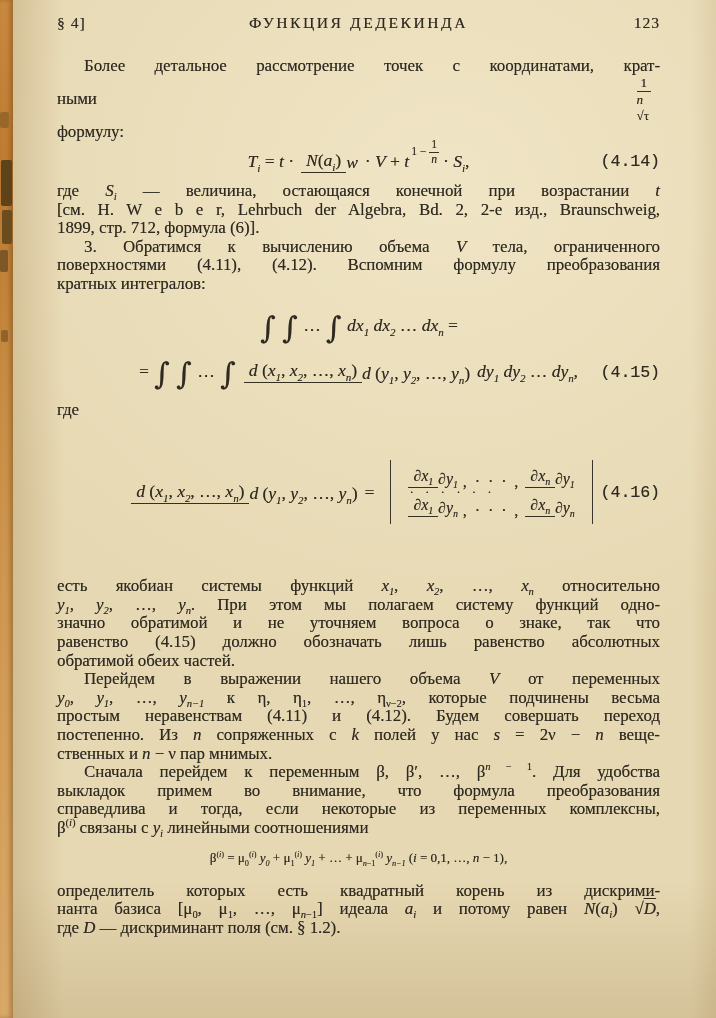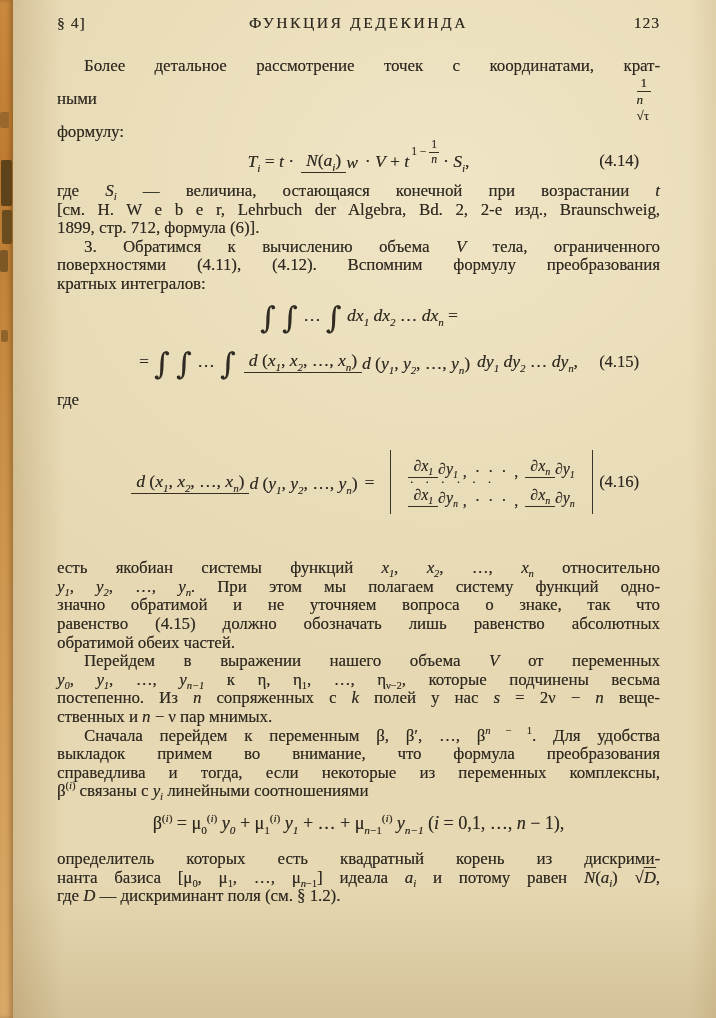--- a/index.html
+++ b/index.html
@@ -27,21 +27,21 @@
   .hdr-title{flex:1;text-align:center;letter-spacing:2.6px;}
   .hdr-page{width:92px;text-align:right;letter-spacing:1px;}
   .line{font-size:16.8px;line-height:18.6px;}
   .jline{text-align:justify;text-align-last:justify;-moz-text-align-last:justify;}
   .ind{text-indent:27px;}
   sub,sup{line-height:0;font-size:.62em;}
   i{font-style:italic;}
   .ov{font-style:italic;text-decoration:overline;}
   .int{font-size:30px;line-height:0;vertical-align:-7px;font-style:italic;margin:0 1px;font-family:"DejaVu Serif",serif;}
   .eq{position:relative;display:flex;justify-content:center;align-items:center;font-size:17.5px;}
-  .eq-tag{position:absolute;right:21px;top:50%;transform:translateY(-50%);font-size:16.5px;}
+  .eq-tag{position:absolute;right:0;top:50%;transform:translateY(-50%);font-size:16.5px;font-family:Liberation Mono, monospace;}
   .frac{display:inline-flex;flex-direction:row;vertical-align:middle;text-align:center;margin:0 7px;line-height:1.15;align-items:center;}
   .frac .fn{border-bottom:1.3px solid #35301f;padding:0 5px 2px;}
   .frac .fd{padding-top:2px;}
   .supstack{display:inline-flex;align-items:center;gap:3px;font-size:11.5px;transform:translateY(-9px);margin-left:2px;line-height:1;}
   .mini-frac{display:inline-flex;flex-direction:column;text-align:center;line-height:1;}
   .mini-frac .mfn{border-bottom:1px solid #35301f;padding:0 2px 1px;}
   .mini-frac .mfd{padding-top:1px;font-style:italic;}
   .frac-tau{display:inline-flex;flex-direction:column;vertical-align:middle;text-align:center;
             font-size:13px;line-height:1.1;margin:0 9px;}
   .frac-tau .ft-num{border-bottom:1px solid #35301f;padding:0 4px 1px;}
@@ -111,21 +111,21 @@
       <div class="line jline">[см. H. W e b e r, Lehrbuch der Algebra, Bd. 2,  2-е изд.,  Braunschweig,</div>
       <div class="line">1899,  стр.  712,  формула  (6)].</div>
     </div>
 
     <div>
       <div class="line jline ind">3. Обратимся к вычислению объема <i>V</i> тела,  ограниченного</div>
       <div class="line jline">поверхностями (4.11), (4.12). Вспомним формулу преобразования</div>
       <div class="line">кратных интегралов:</div>
     </div>
 
-    <div class="eq" style="margin-top:2px;height:40px;">
+    <div class="eq" style="margin-top:12px;height:40px;">
       <span><span class="int">∫</span> <span class="int">∫</span> … <span class="int">∫</span> <i>dx<sub>1</sub></i> <i>dx<sub>2</sub></i> … <i>dx<sub>n</sub></i> =</span>
     </div>
 
     <div class="eq" style="height:52px;">
       <span>= <span class="int">∫</span> <span class="int">∫</span> … <span class="int">∫</span></span>
       <span class="frac">
           <span class="fn"><i>d</i> (<i>x<sub>1</sub></i>, <i>x<sub>2</sub></i>, …, <i>x<sub>n</sub></i>)</span>
           <span class="fd"><i>d</i> (<i>y<sub>1</sub></i>, <i>y<sub>2</sub></i>, …, <i>y<sub>n</sub></i>)</span>
         </span>
       <span><i>dy<sub>1</sub></i> <i>dy<sub>2</sub></i> … <i>dy<sub>n</sub></i>,</span>
@@ -161,43 +161,44 @@
             <span class="det-sep">, · · · ,</span>
             <span class="frac">
               <span class="fn">∂<i>x<sub>n</sub></i></span>
               <span class="fd">∂<i>y<sub>n</sub></i></span>
             </span>
         </span>
       </span>
       <span class="eq-tag">(4.16)</span>
     </div>
 
-    <div style="margin-top:8px;">
+    <div style="margin-top:16px;">
       <div class="line jline">есть  якобиан  системы  функций  <i>x<sub>1</sub></i>,  <i>x<sub>2</sub></i>, …,  <i>x<sub>n</sub></i>  относительно</div>
       <div class="line jline"><i>y<sub>1</sub></i>, <i>y<sub>2</sub></i>, …, <i>y<sub>n</sub></i>. При этом мы полагаем систему функций одно-</div>
       <div class="line jline">значно обратимой и не уточняем вопроса о знаке, так что</div>
       <div class="line jline">равенство (4.15) должно обозначать лишь равенство абсолютных</div>
       <div class="line">обратимой обеих частей.</div>
     </div>
 
     <div>
       <div class="line jline ind">Перейдем в выражении  нашего  объема  <i>V</i>  от  переменных</div>
       <div class="line jline"><i>y<sub>0</sub></i>, <i>y<sub>1</sub></i>, …, <i>y<sub>n−1</sub></i> к η, η<sub>1</sub>, …, η<sub>ν−2</sub>, которые  подчинены  весьма</div>
+      <div class="line jline">простым неравенствам (4.11) и (4.12). Будем совершать переход</div>
       <div class="line jline">постепенно. Из <i>n</i> сопряженных с <i>k</i> полей  у  нас  <i>s</i> = 2ν − <i>n</i>  веще-</div>
       <div class="line">ственных и <i>n</i> − ν пар мнимых.</div>
     </div>
 
     <div>
       <div class="line jline ind">Сначала перейдем к переменным β, β′, …, β<sup><i>n</i> − 1</sup>. Для удобства</div>
       <div class="line jline">выкладок примем  во  внимание,  что  формула  преобразования</div>
       <div class="line jline">справедлива и тогда, если некоторые из переменных комплексны,</div>
       <div class="line">β<sup>(<i>i</i>)</sup> связаны с <i>y<sub>i</sub></i> линейными  соотношениями</div>
     </div>
 
-    <div class="eq" style="margin:12px 0 16px;font-size:18px;">
+    <div class="eq" style="margin:12px 0 16px;font-size:13px;">
       <span>β<sup>(<i>i</i>)</sup> = μ<sub>0</sub><sup>(<i>i</i>)</sup> <i>y<sub>0</sub></i> + μ<sub>1</sub><sup>(<i>i</i>)</sup> <i>y<sub>1</sub></i> + … + μ<sub><i>n</i>−1</sub><sup>(<i>i</i>)</sup> <i>y<sub>n−1</sub></i>      (<i>i</i> = 0,1, …, <i>n</i> − 1),</span>
     </div>
 
     <div>
       <div class="line jline">определитель которых есть  квадратный  корень  из  дискрими-</div>
       <div class="line jline">нанта базиса [μ<sub>0</sub>, μ<sub>1</sub>, …, μ<sub><i>n</i>−1</sub>] идеала <i>a<sub>i</sub></i> и потому равен <i>N</i>(<i>a<sub>i</sub></i>) √<span class="ov">D</span>,</div>
       <div class="line">где <i>D</i> — дискриминант поля (см. § 1.2).</div>
     </div>
 
   </div>

